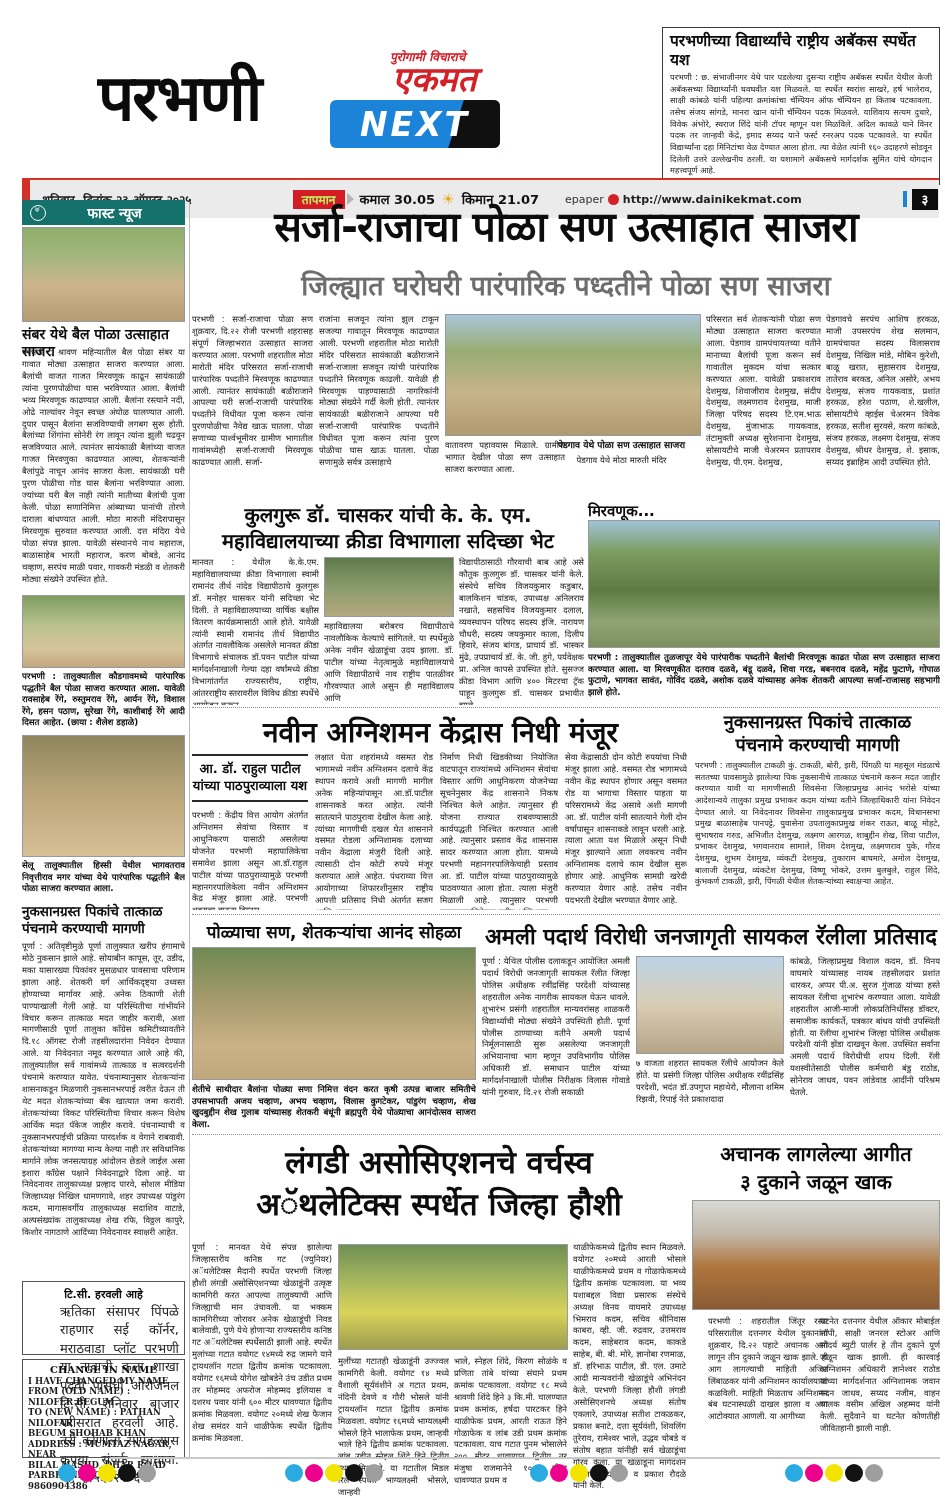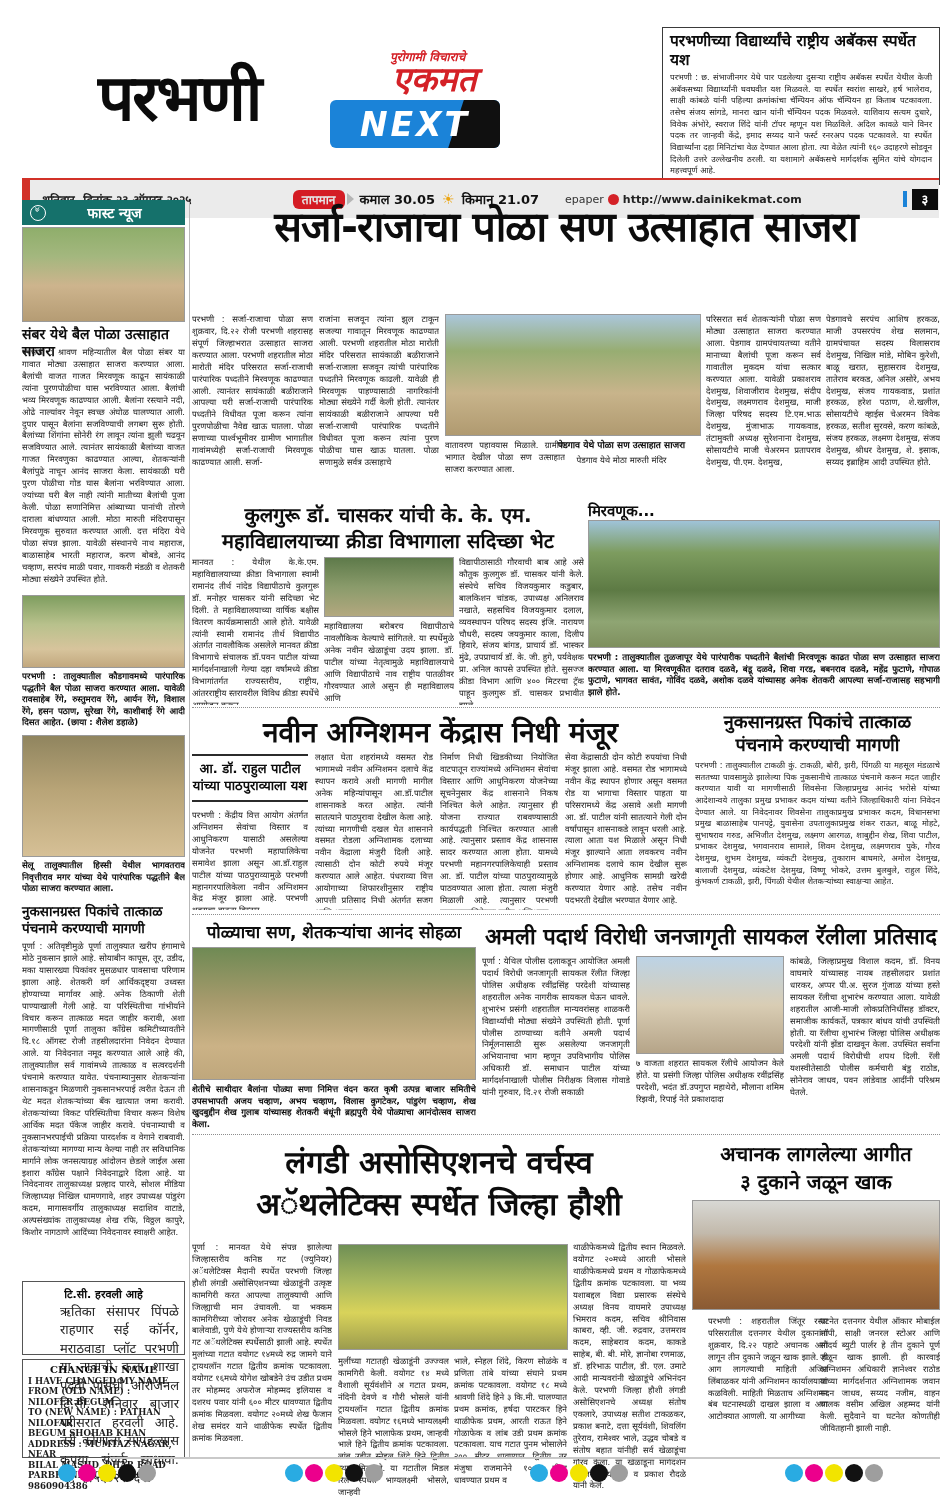--- a/index.html
+++ b/index.html
@@ -38,21 +38,21 @@
             display:flex;align-items:center;justify-content:center;overflow:hidden;}
   .next-box::after{content:"";position:absolute;right:-14px;top:0;width:58px;height:100%;
                    background:#101010;transform:skewX(-18deg);}
   .next-box span{position:relative;z-index:2;color:#fff;font-weight:900;font-style:italic;
                  font-size:33px;letter-spacing:3px;text-align:right;}
   
   .datebar{left:22px;top:178px;width:917px;height:40px;background:#ebebeb;border-top:2px solid #d23128;
            display:flex;align-items:center;box-sizing:border-box;}
   .red-accent{width:8px;height:100%;background:#d23128;margin-right:12px;flex:none;}
   .datebar .date{font-size:12px;font-weight:bold;color:#222;}
-  .temp-box{background:#d41c24;color:#e5e5e5;font-size:12px;font-weight:800;padding:1px 9px;margin-left:auto;border-radius:6px;}
+  .temp-box{background:#d41c24;color:#bef264;font-size:12px;font-weight:800;padding:1px 9px;margin-left:auto;}
   .tri{width:0;height:0;border-left:7px solid #b5b5b5;border-top:6px solid transparent;border-bottom:6px solid transparent;margin:0 6px 0 2px;}
   .temp-val{font-size:13px;font-weight:800;color:#111;}
   .sun{color:#eba411;font-size:14px;margin:0 7px;}
   .epaper-grp{display:flex;align-items:center;margin-left:26px;}
   .epaper-label{font-size:11px;color:#333;margin-right:4px;}
   .mag{width:11px;height:11px;background:#d42127;border-radius:50%;margin-right:4px;flex:none;}
   .url{font-size:11px;font-weight:bold;color:#222;}
   .bluebar{width:4px;height:16px;background:#1b83d8;margin-left:auto;margin-right:5px;}
   .pagebox{width:26px;height:21px;background:#0c0c0c;color:#fff;font-size:13px;font-weight:bold;
            display:flex;align-items:center;justify-content:center;margin-right:1px;}
@@ -133,20 +133,21 @@
       <i></i>
       <i></i>
       <i></i>
       <i></i>
       <i></i>
     </div>
 
   <div class="abs vrule" style="left:189px;top:202px;height:1256px;"></div>
 
   <div class="abs hl center" style="left:192px;top:206px;width:748px;font-size:41px;letter-spacing:-1px;line-height:1.05;">सर्जा-राजाचा पोळा सण उत्साहात साजरा</div>
+  <div class="abs center" style="left:192px;top:266px;width:748px;font-size:27px;font-weight:800;color:#6e6e6e;">जिल्ह्यात घरोघरी पारंपारिक पध्दतीने पोळा सण साजरा</div>
 
   <div class="abs body-txt" style="left:192px;top:314px;width:121px;height:184px;overflow:hidden;">परभणी : सर्जा-राजाचा पोळा सण शुक्रवार, दि.२२ रोजी परभणी शहरासह संपूर्ण जिल्हाभरात उत्साहात साजरा करण्यात आला. परभणी शहरातील मोठा मारोती मंदिर परिसरात सर्जा-राजाची पारंपारिक पध्दतीने मिरवणूक काढण्यात आली. त्यानंतर सायंकाळी बळीराजाने आपल्या घरी सर्जा-राजाची पारंपारिक पध्दतीने विधीवत पूजा करून त्यांना पुरणपोळीचा नैवेद्य खाऊ घातला. पोळा सणाच्या पार्श्वभूमीवर ग्रामीण भागातील गावांमध्येही सर्जा-राजाची मिरवणूक काढण्यात आली. सर्जा-</div>
   <div class="abs body-txt" style="left:319px;top:314px;width:120px;height:184px;overflow:hidden;">राजांना सजवून त्यांना झुल टाकून सजल्या गावातून मिरवणूक काढण्यात आली. परभणी शहरातील मोठा मारोती मंदिर परिसरात सायंकाळी बळीराजाने सर्जा-राजाला सजवून त्यांची पारंपारिक पध्दतीने मिरवणूक काढली. यावेळी ही मिरवणूक पाहण्यासाठी नागरिकांनी मोठ्या संख्येने गर्दी केली होती. त्यानंतर सायंकाळी बळीराजाने आपल्या घरी सर्जा-राजाची पारंपारिक पध्दतीने विधीवत पूजा करून त्यांना पुरण पोळीचा घास खाऊ घातला. पोळा सणामुळे सर्वत्र उत्साहाचे</div>
   <div class="abs ph ph-main" style="left:445px;top:314px;width:256px;height:122px;"></div>
   <div class="abs body-txt" style="left:445px;top:440px;width:120px;height:56px;overflow:hidden;">वातावरण पहावयास मिळाले. ग्रामीण भागात देखील पोळा सण उत्साहात साजरा करण्यात आला.</div>
   <div class="abs" style="left:556px;top:440px;width:131px;">
     <div class="hl center" style="font-size:9px;line-height:1.3;">पेडगाव येथे पोळा सण उत्साहात साजरा</div>
     <div class="center" style="font-size:8.4px;margin-top:2px;">पेडगाव येथे मोठा मारुती मंदिर</div>
   </div>
   <div class="abs body-txt" style="left:706px;top:314px;width:115px;height:184px;overflow:hidden;">परिसरात सर्व शेतकऱ्यांनी पोळा सण मोठ्या उत्साहात साजरा करण्यात आला. पेडगाव ग्रामपंचायतच्या वतीने मानाच्या बैलांची पूजा करून सर्व गावातील मुकदम यांचा सत्कार करण्यात आला. यावेळी प्रकाशराव देशमुख, शिवाजीराव देशमुख, संदीप देशमुख, लक्ष्मणराव देशमुख, माजी जिल्हा परिषद सदस्य टि.एम.भाऊ देशमुख, मुंजाभाऊ गायकवाड, तंटामुक्ती अध्यक्ष सुरेशनाना देशमुख, सोसायटीचे माजी चेअरमन प्रतापराव देशमुख, पी.एम. देशमुख,</div>

